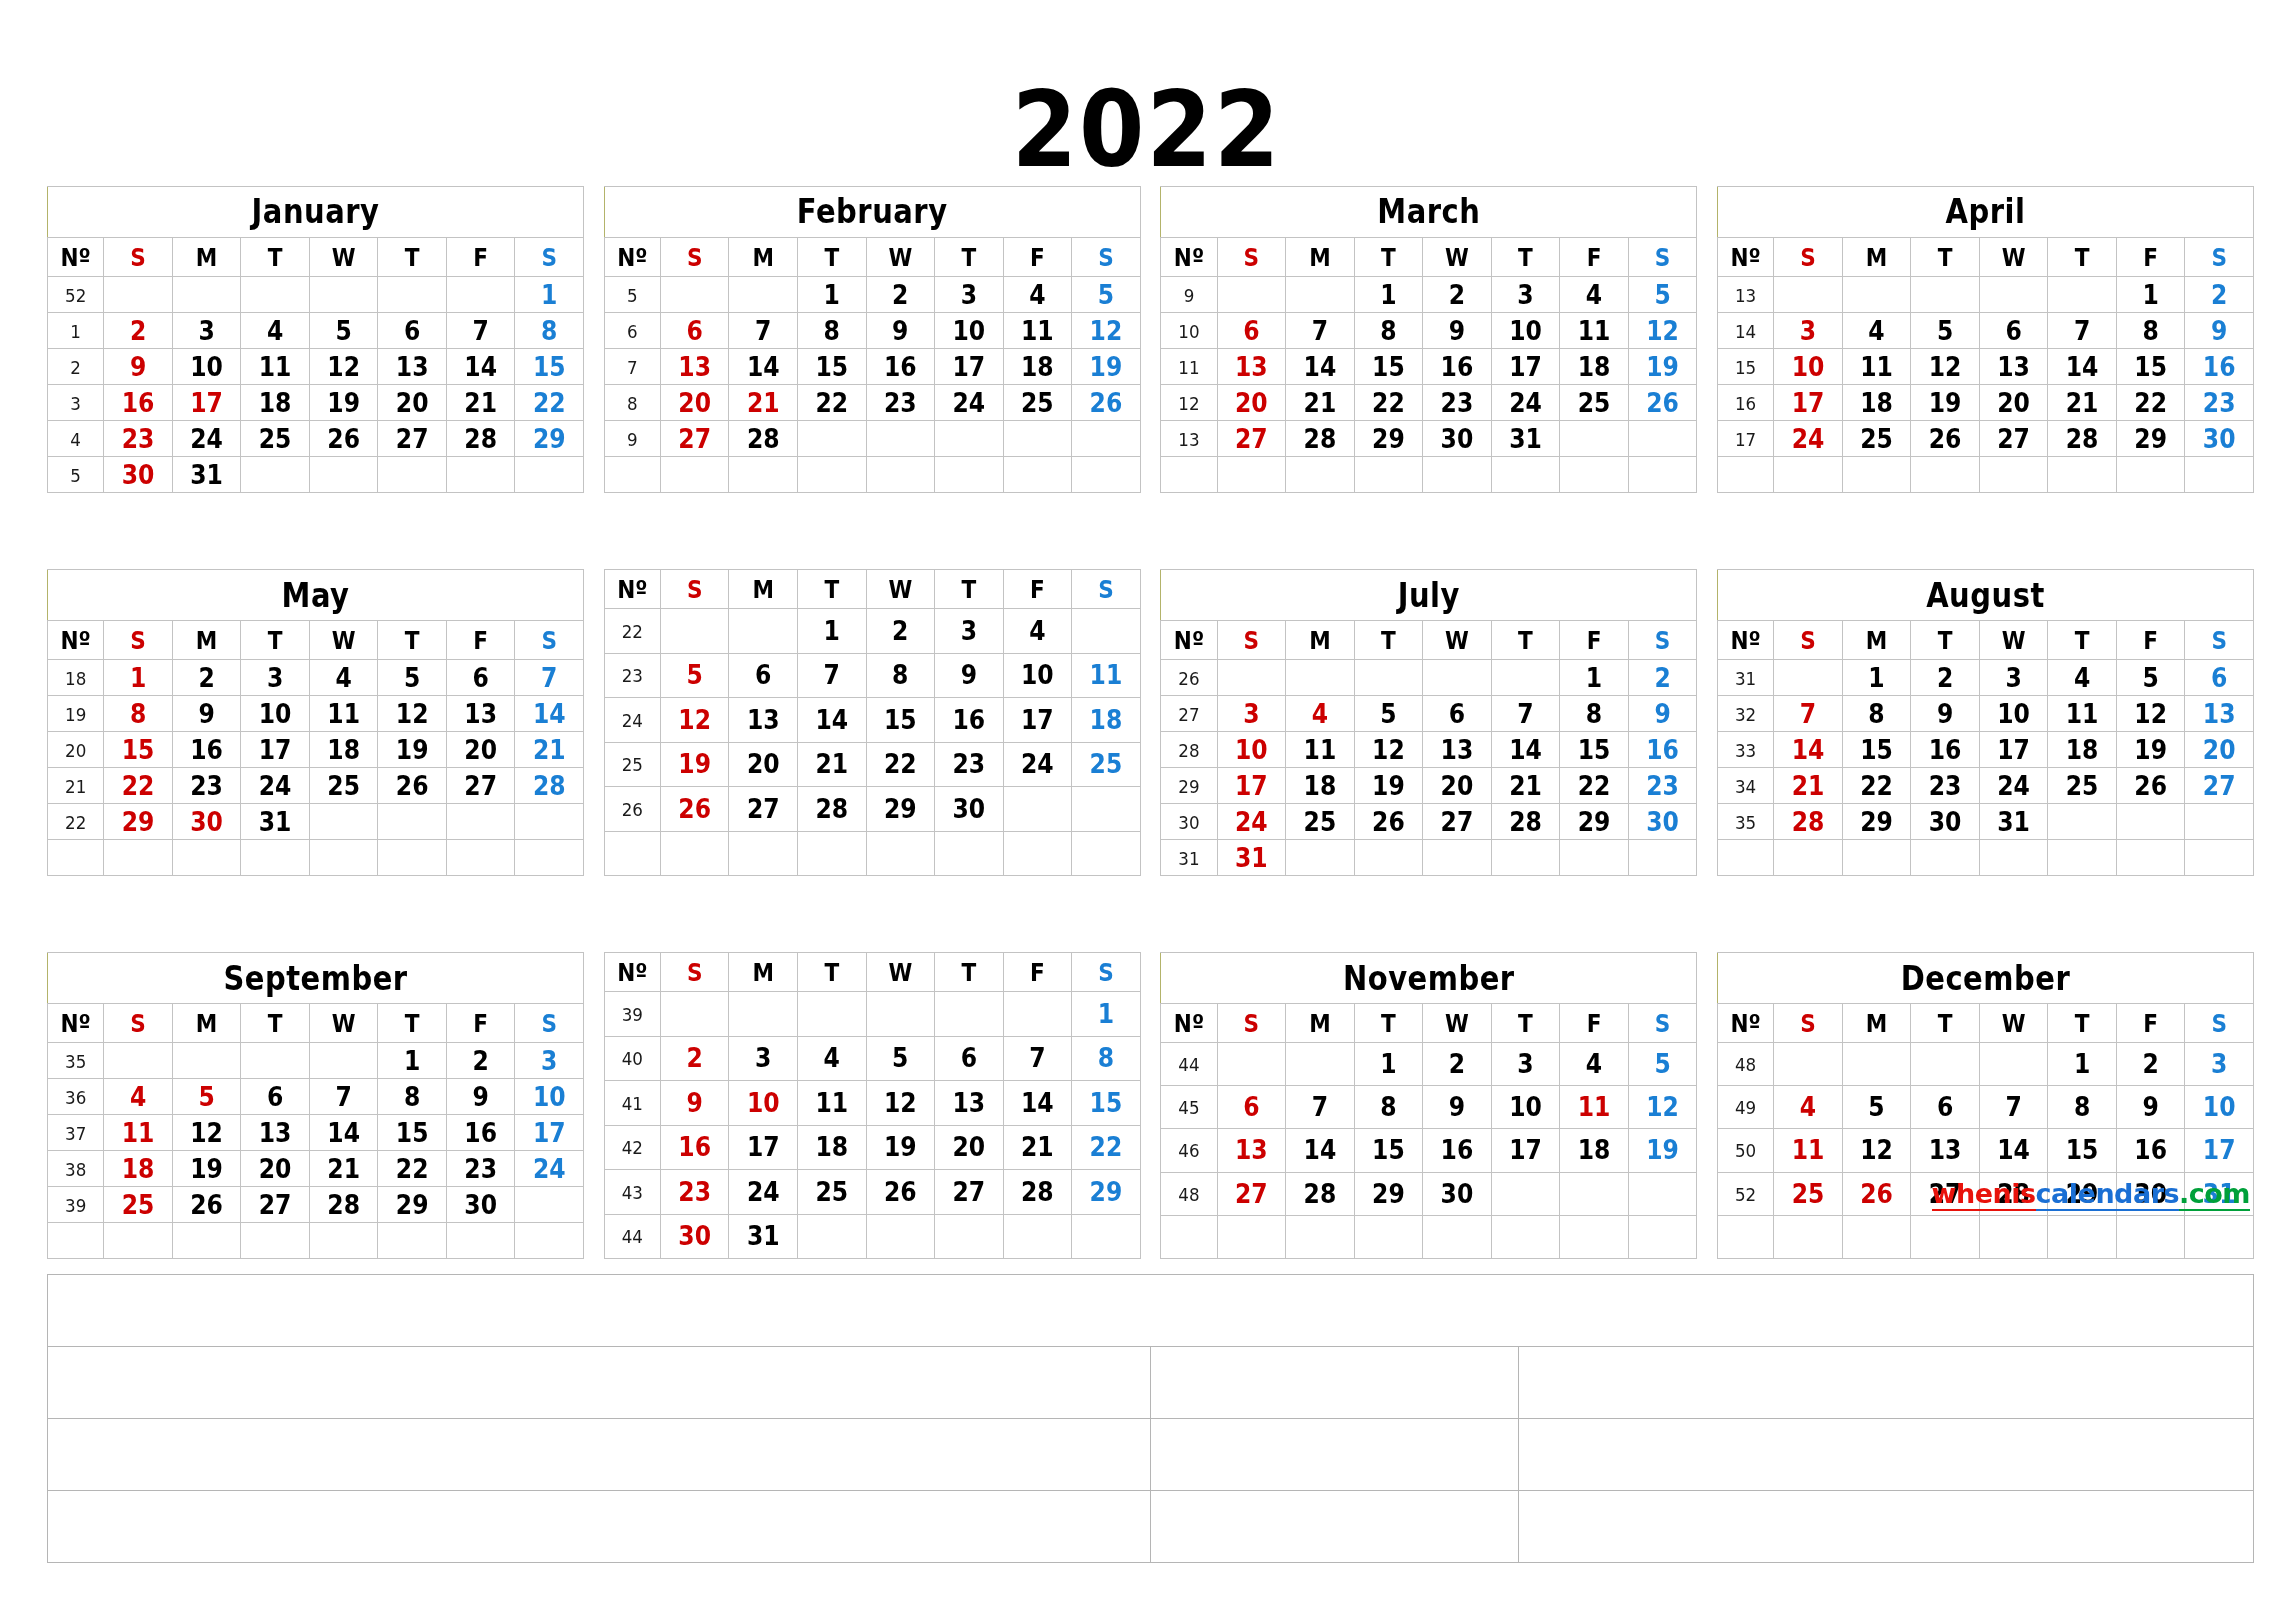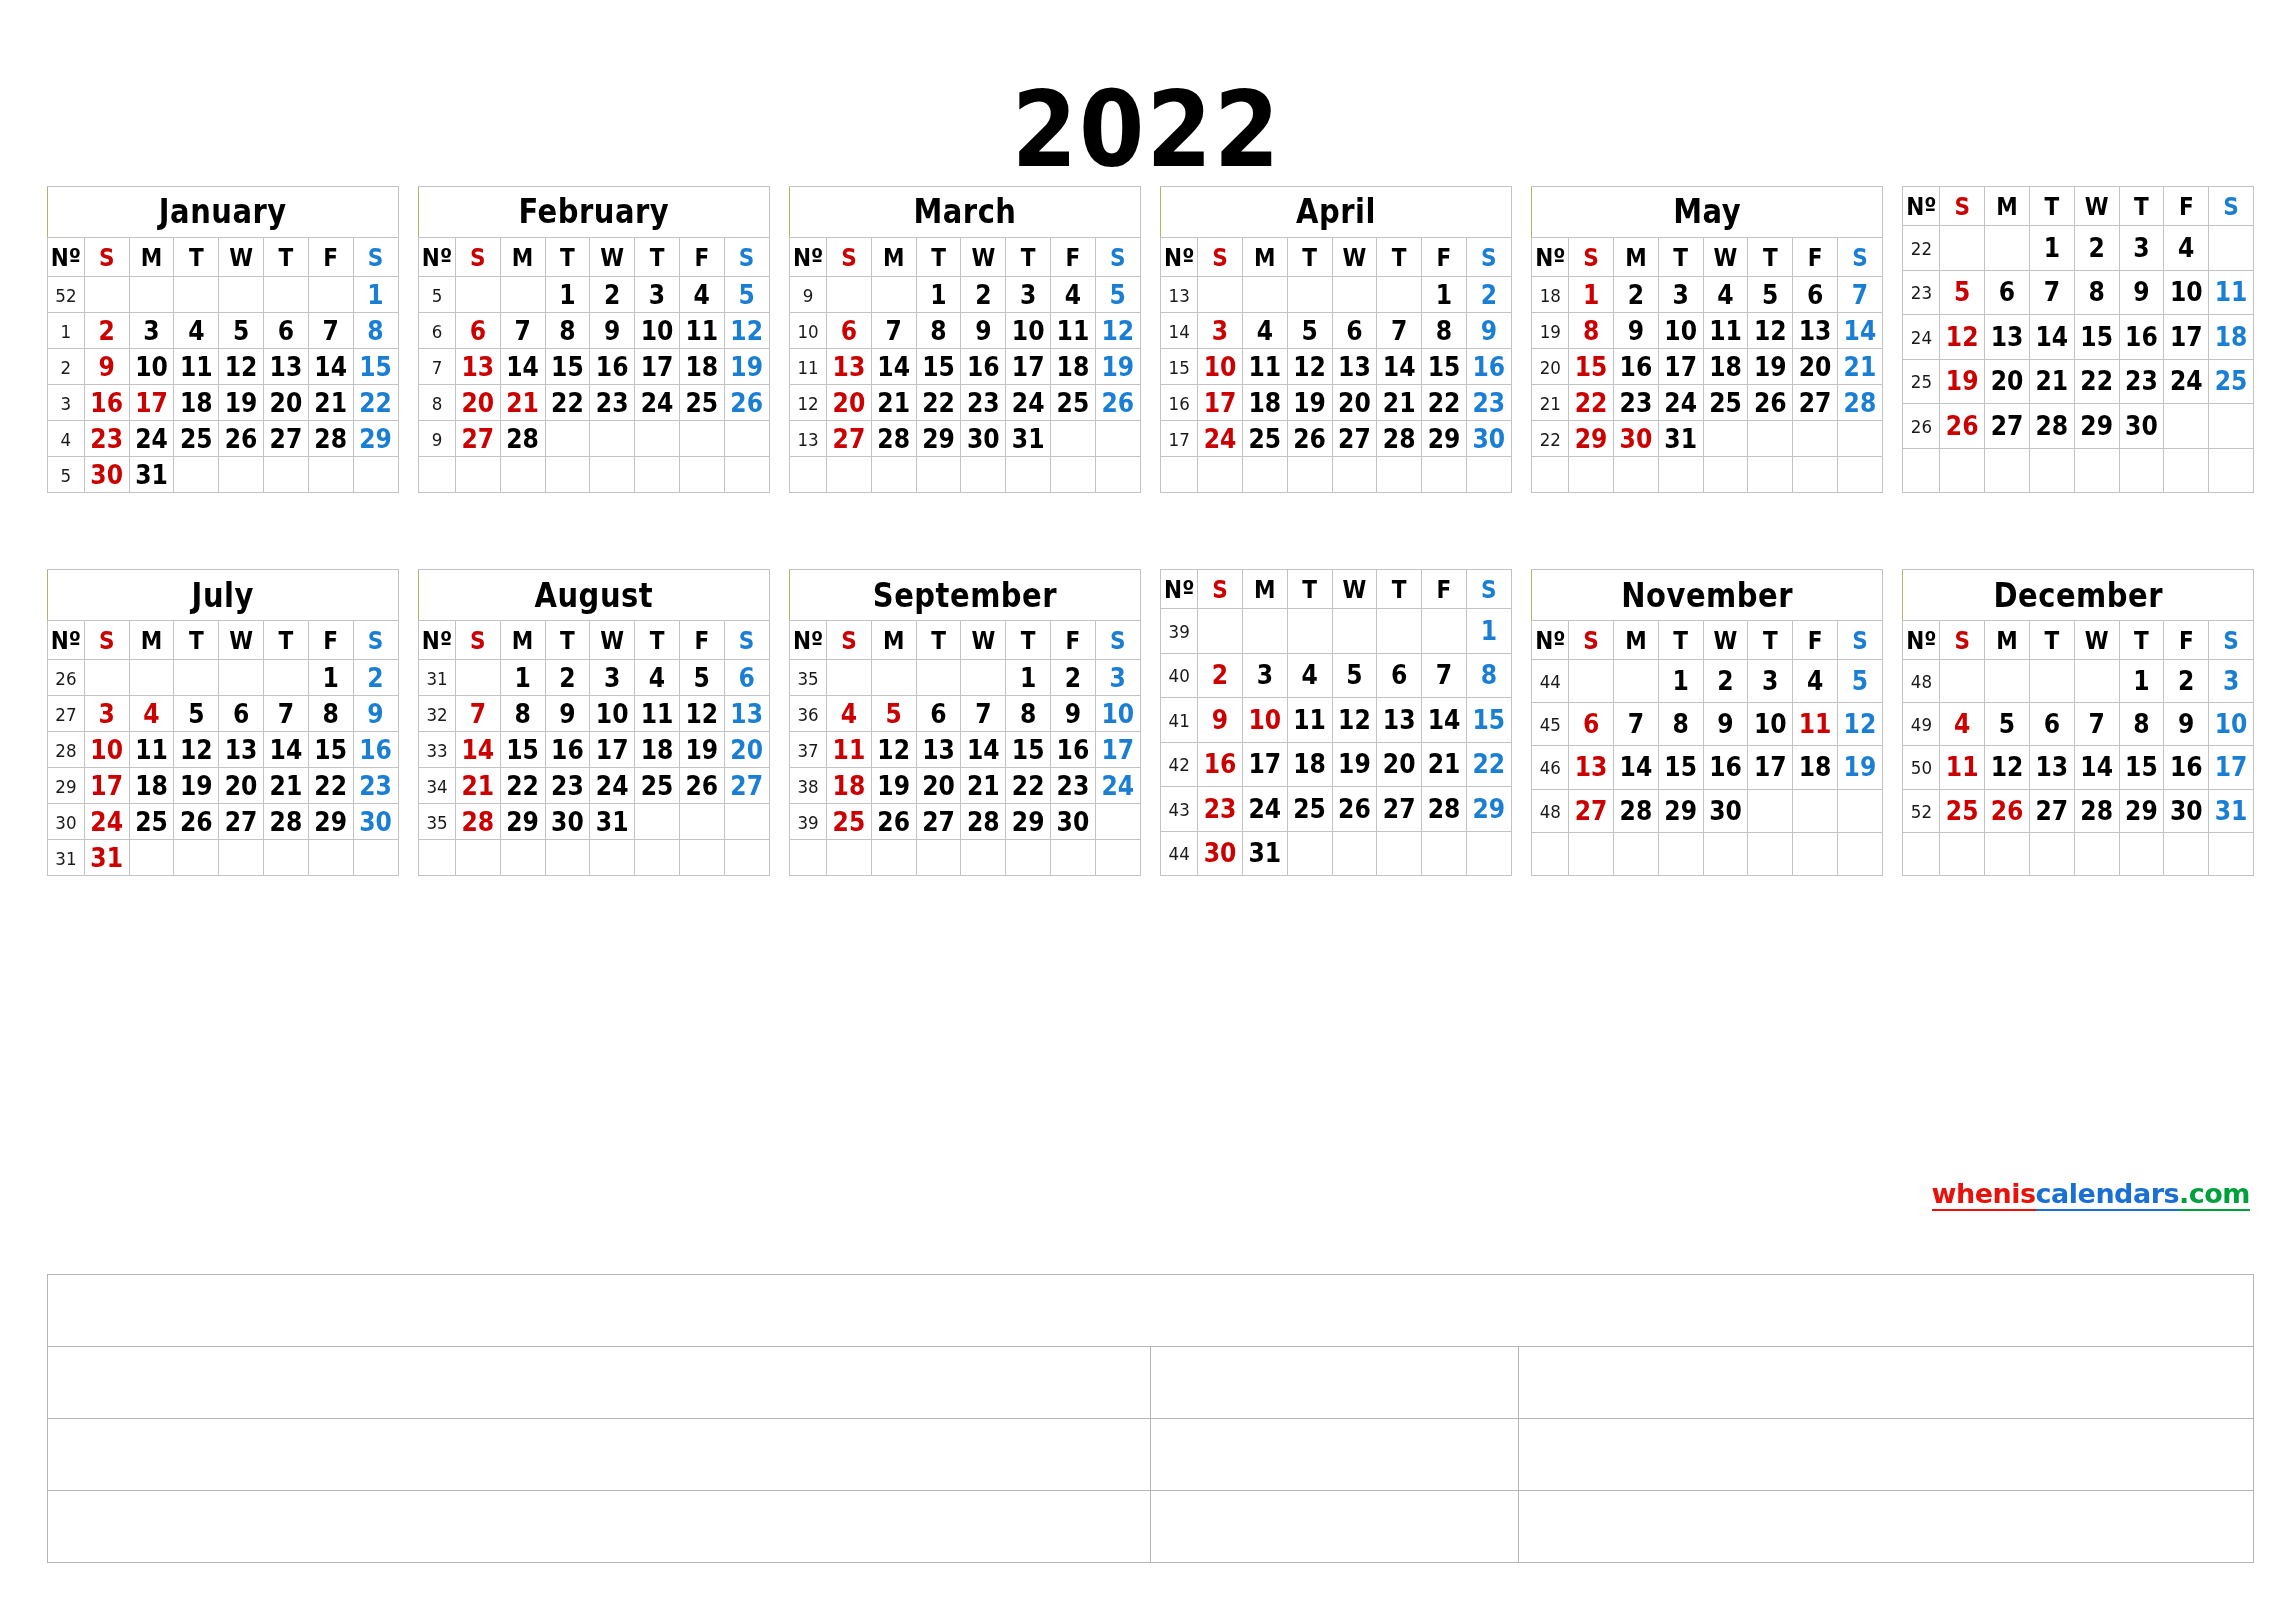--- a/index.html
+++ b/index.html
@@ -26,21 +26,21 @@
     line-height: 1;
   }
 
   
   .months {
     position: absolute;
     left: 47px;
     top: 186px;
     width: 2207px;
     display: grid;
-    grid-template-columns: repeat(6, 1fr);
+    grid-template-columns: repeat(4, 1fr);
     column-gap: 19.6px;
     row-gap: 76px;
   }
   .month {
     border-collapse: collapse;
     width: 100%;
     table-layout: fixed;
   }
   .month td, .month th {
     border: 1px solid #c3c3c3;

